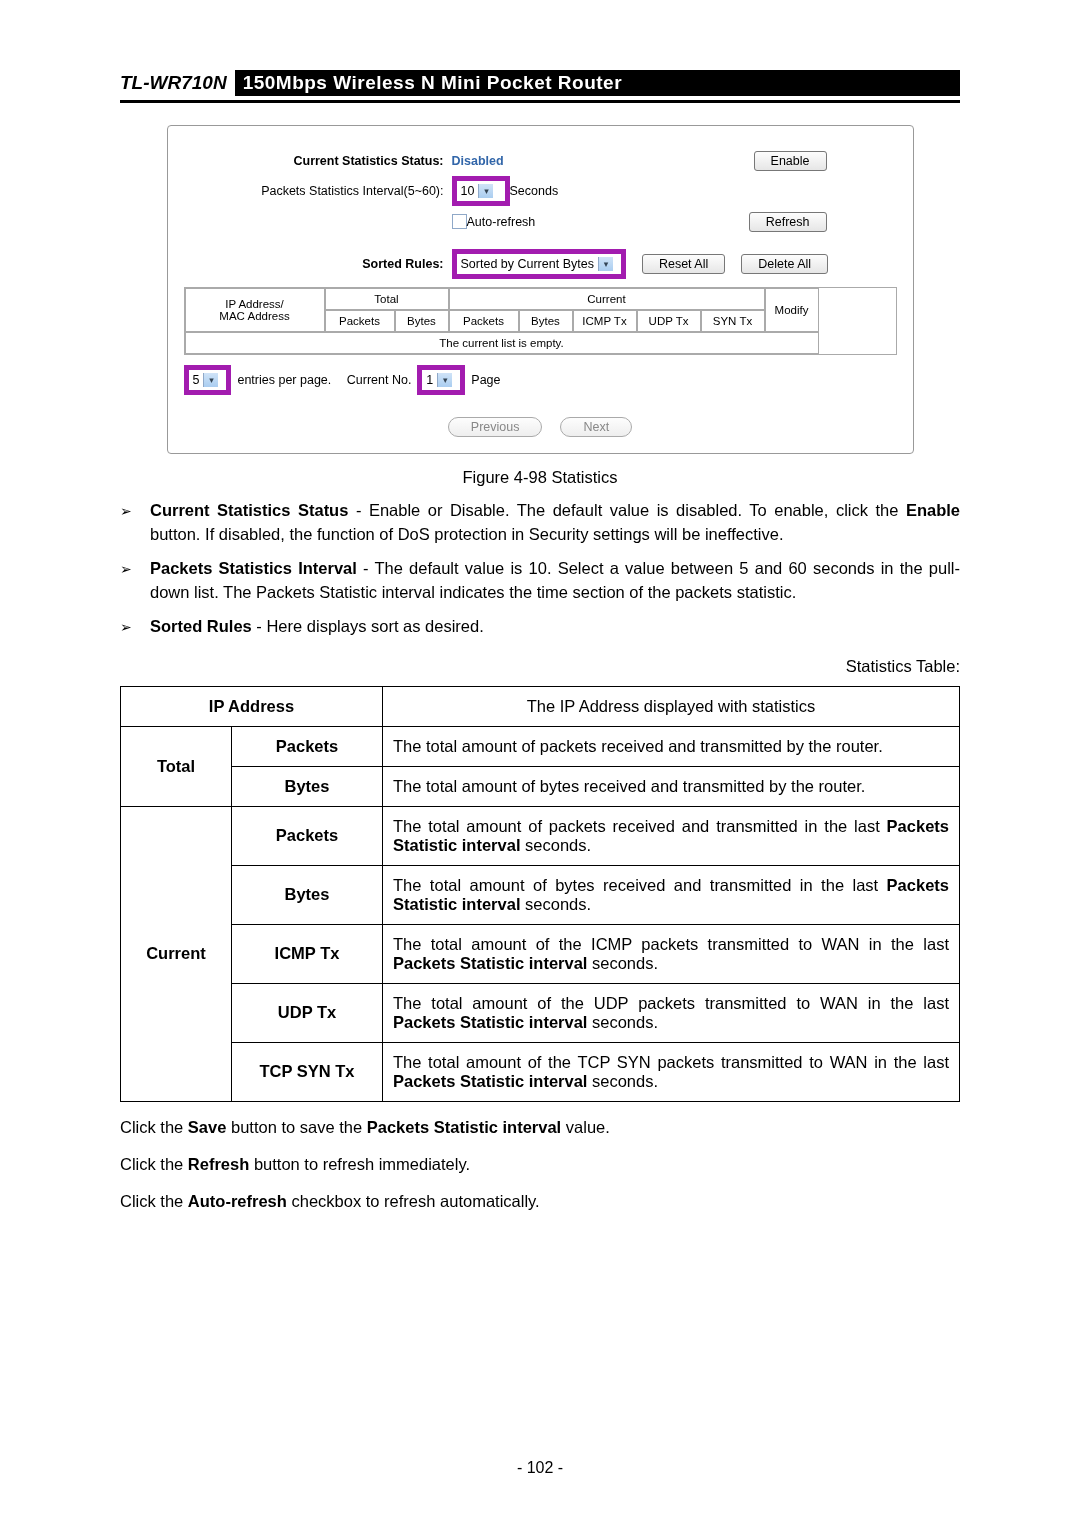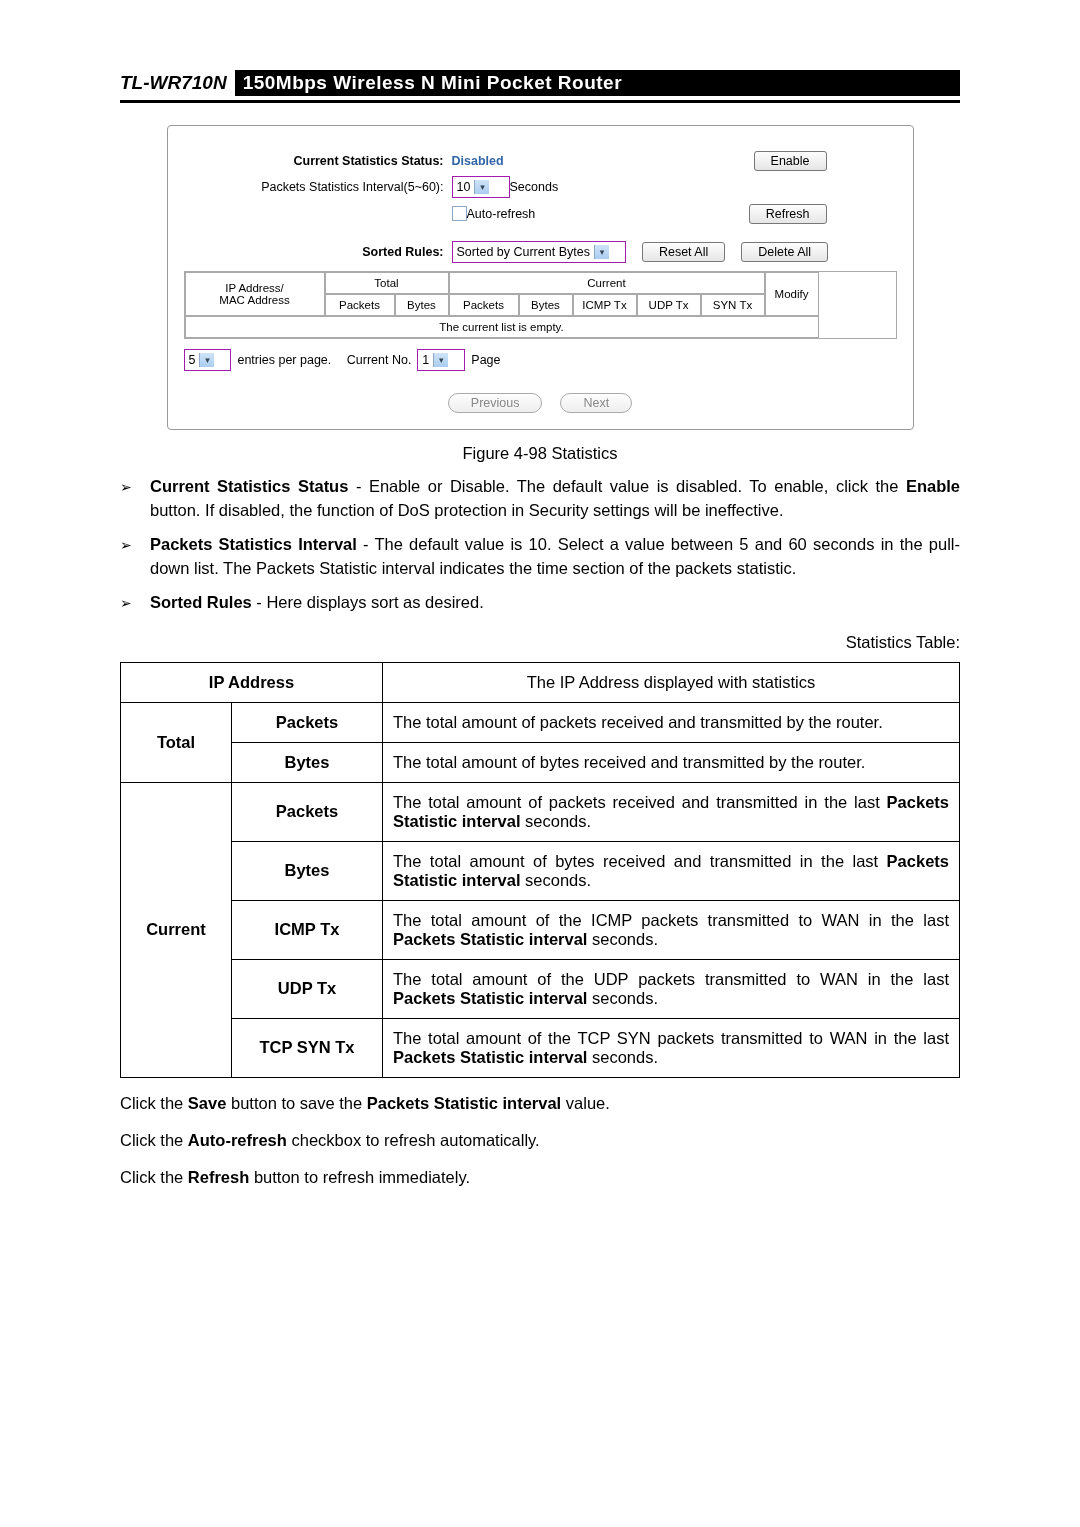--- a/index.html
+++ b/index.html
@@ -84,25 +84,25 @@
   }
   .disabled-txt { color: #3266a9; font-weight: bold; }
   .btn {
     border: 1px solid #777;
     background: linear-gradient(#fdfdfd,#e6e6e6);
     border-radius: 3px;
     padding: 2px 16px;
     font-size: 12.5px;
   }
   .sel {
-    border: 1px solid #a21caf;
+    border: 5px solid #a21caf;
     background: #fff;
     display: inline-flex;
     align-items: center;
-    padding: 1px 16px 1px 4px;
+    padding: 1px 8px 1px 4px;
     font-size: 12.5px;
     min-width: 36px;
     height: 18px;
   }
   .sel-car {
     width: 14px; height: 14px;
     background: linear-gradient(#cfe3f7,#aacdf0);
     border-left: 1px solid #8fa8c8;
     display: flex; align-items: center; justify-content: center;
     margin-left: 4px;
@@ -321,19 +321,20 @@
       <td class="c">TCP SYN Tx</td>
       <td><span>The total amount of the TCP SYN packets transmitted to WAN in the last </span><b>Packets Statistic interval</b><span> seconds.</span></td>
     </tr>
   </tbody>
     </table>
 
   <div class="para">
     <span>Click the </span><b>Save</b><span> button to save the </span><b>Packets Statistic interval</b><span> value.</span>
   </div>
   <div class="para">
+    <span>Click the </span><b>Refresh</b><span> button to refresh immediately.</span>
+  </div>
+  <div class="para">
     <span>Click the </span><b>Auto-refresh</b><span> checkbox to refresh automatically.</span>
   </div>
-  <div class="para">
-    <span>Click the </span><b>Refresh</b><span> button to refresh immediately.</span>
-  </div>
-
+
+  <div class="pnum">- 102 -</div>
 </div>
 
 </body></html>

